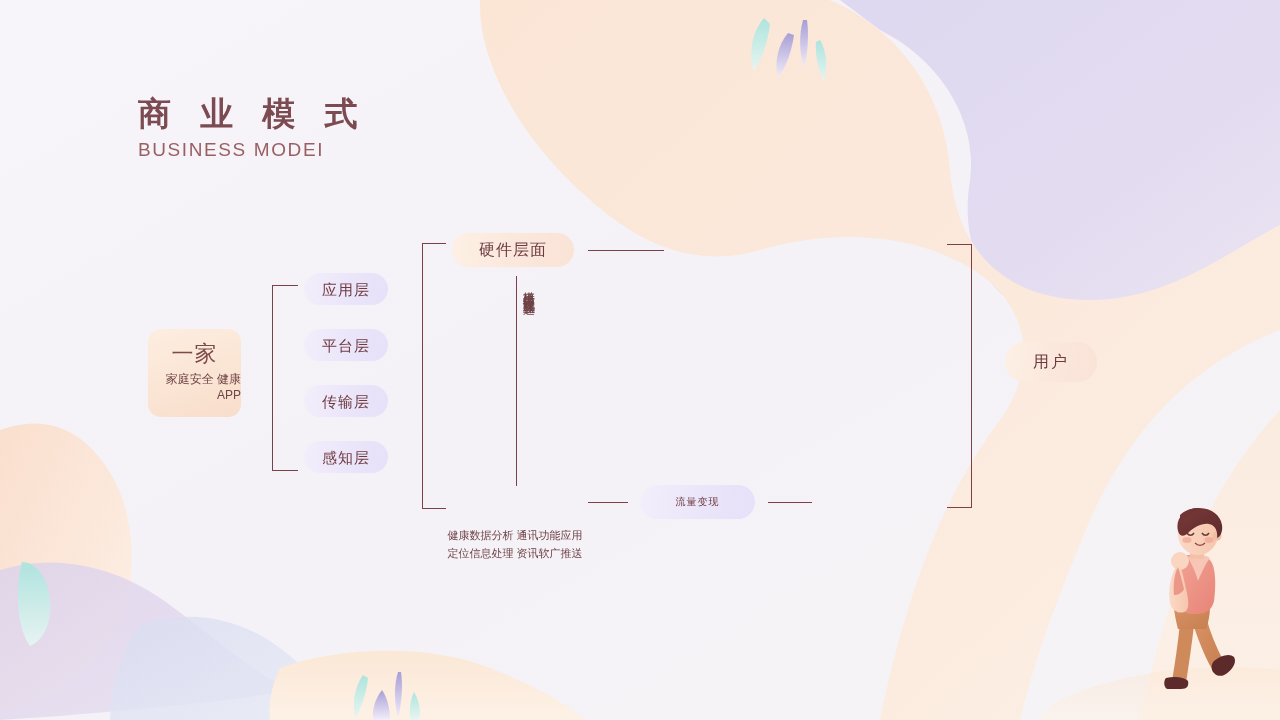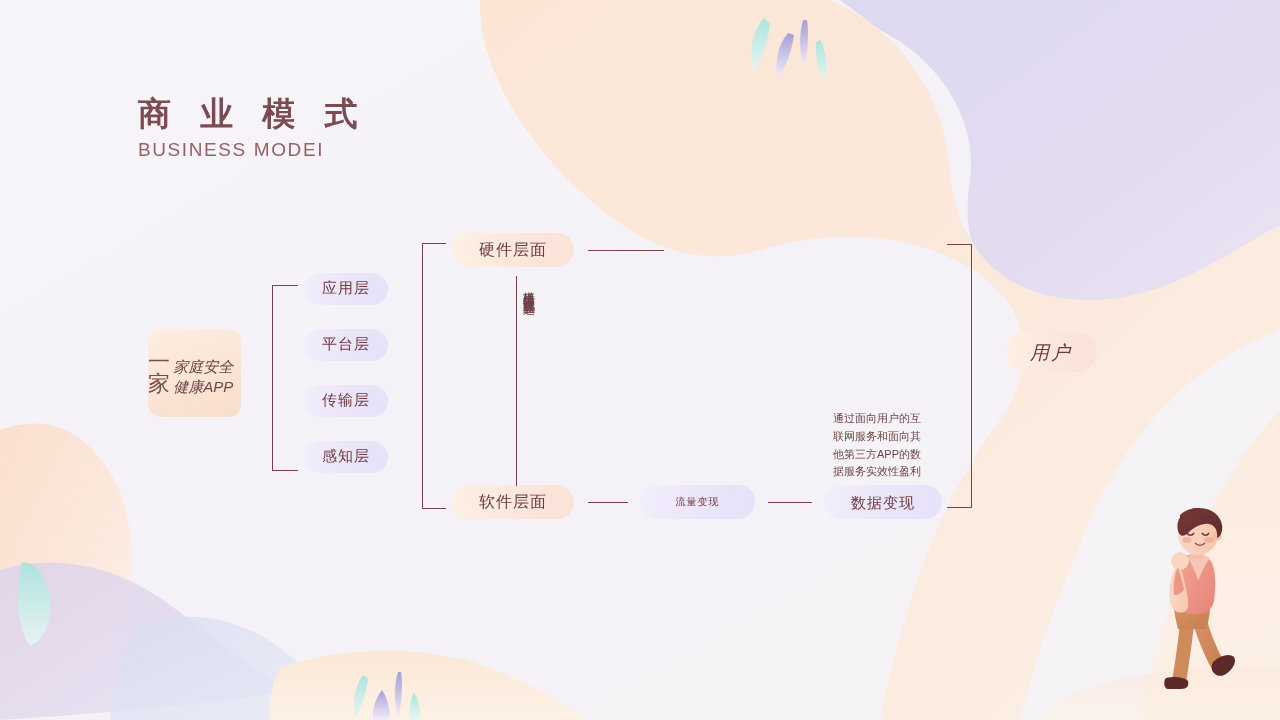--- a/index.html
+++ b/index.html
@@ -79,58 +79,56 @@
   
   .app-card {
     position: absolute;
     left: 148px;
     top: 329px;
     width: 93px;
     height: 88px;
     border-radius: 13px;
     background: linear-gradient(160deg, #fdeee1 0%, #fae3d2 65%, #f8ddcb 100%);
     display: flex;
-    flex-direction: row;
+    flex-direction: column;
     align-items: center;
     justify-content: center;
     color: #7b4a4c;
   }
   .app-card-title {
     font-size: 22px;
     font-weight: 400;
     letter-spacing: 1px;
     line-height: 1;
     color: #7c4a4b;
   }
   .app-card-sub {
     margin-top: 7px;
-    font-size: 15px;
+    font-size: 12px;
     line-height: 1.32;
-    text-align: left;
+    text-align: right;
     color: #6f4547;
     font-weight: 400;
-    font-style: italic;
   }
 
   
   .layer-pill {
     width: 84px;
     height: 32px;
     font-size: 15px;
     letter-spacing: 1px;
-    font-family: Liberation Mono, monospace;
   }
 
   
   .stage-pill-hw { left: 452px; top: 233px; width: 122px; height: 34px; font-size: 16px; letter-spacing: 1px; }
   .stage-pill-sw { left: 452px; top: 485px; width: 122px; height: 34px; font-size: 16px; letter-spacing: 1px; }
   .stage-pill-top { left: 676px; top: 233px; width: 266px; height: 34px; font-size: 16px; letter-spacing: 1px; }
   .stage-pill-flow { left: 640px; top: 485px; width: 115px; height: 34px; font-size: 10px; letter-spacing: 1px; }
   .stage-pill-data { left: 824px; top: 485px; width: 118px; height: 34px; font-size: 15px; letter-spacing: 1px; }
-  .stage-pill-user { left: 1005px; top: 332px; width: 92px; height: 40px; font-size: 19px; letter-spacing: 2px; font-style: italic; }
+  .stage-pill-user { left: 1005px; top: 342px; width: 92px; height: 40px; font-size: 16px; letter-spacing: 2px; }
 
   
   .line {
     position: absolute;
     background: #7b4148;
   }
   .hline { height: 1px; }
   .vline { width: 1px; }
 
   
@@ -279,56 +277,48 @@
     <span>感知层</span>
   </div>
 
   <div class="line vline" style="left:422px; top:243px; height:266px;"></div>
   <div class="line hline" style="left:422px; top:243px; width:24px;"></div>
   <div class="line hline" style="left:422px; top:508px; width:24px;"></div>
 
   <div class="pill pill-peach stage-pill-hw">
     <span>硬件层面</span>
   </div>
-  <div class="pill pill-peach stage-pill-sw">
-    <span>软件层面</span>
-  </div>
 
   <div class="line hline" style="left:588px; top:250px; width:76px;"></div>
 
   <div class="line hline" style="left:588px; top:502px; width:40px;"></div>
 
   <div class="line hline" style="left:768px; top:502px; width:44px;"></div>
 
   <div class="line vline" style="left:516px; top:276px; height:210px;"></div>
 
   <div class="vertical-caption" style="left:523px; top:282px;">搭建平台连接口实现互联互通</div>
 
 
   <div class="pill pill-purple stage-pill-flow">
     <span>流量变现</span>
-  </div>
-  <div class="pill pill-purple stage-pill-data">
-    <span>数据变现</span>
   </div>
 
   <div class="line vline" style="left:971px; top:244px; height:264px;"></div>
   <div class="line hline" style="left:947px; top:244px; width:25px;"></div>
   <div class="line hline" style="left:947px; top:507px; width:25px;"></div>
 
   <div class="pill pill-peach stage-pill-user">
     <span>用户</span>
   </div>
 
-
-
-  <div class="caption caption-left" style="left:833px; top:410px; width:125px;">通过面向用户的互
-联网服务和面向其
-他第三方APP的数
-据服务实效性盈利</div>
+  <div class="caption caption-center" style="left:420px; top:527px; width:190px;">健康数据分析 通讯功能应用
+定位信息处理 资讯软广推送</div>
+
+
 
   <svg class="character" viewBox="0 0 120 205" aria-hidden="true">
     <defs>
       <linearGradient id="cSkin" x1="0" y1="0" x2="1" y2="0">
         <stop offset="0%" stop-color="#fbd9c6"></stop>
         <stop offset="100%" stop-color="#f6c6ad"></stop>
       </linearGradient>
       <linearGradient id="cShirt" x1="0" y1="0" x2="1" y2="1">
         <stop offset="0%" stop-color="#f2a497"></stop>
         <stop offset="100%" stop-color="#e78477"></stop>

